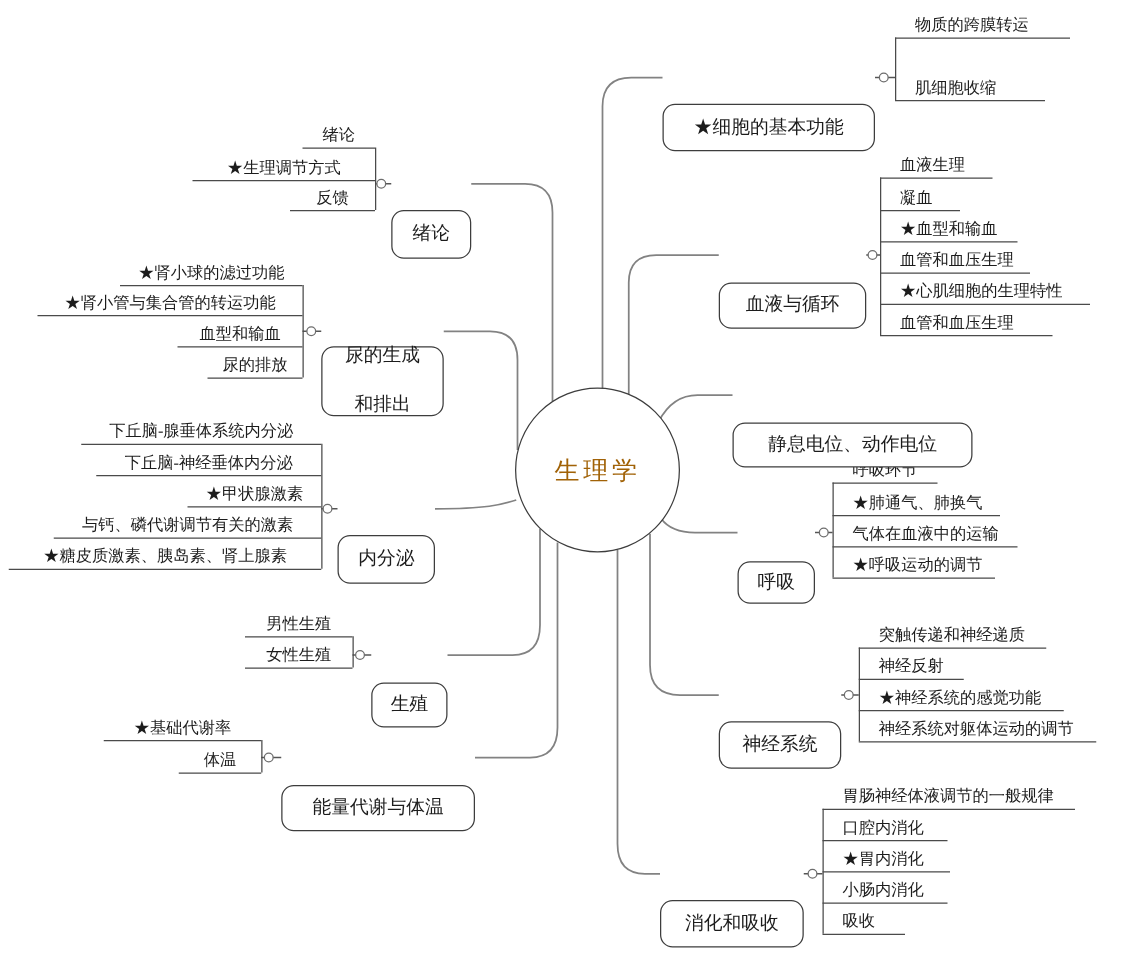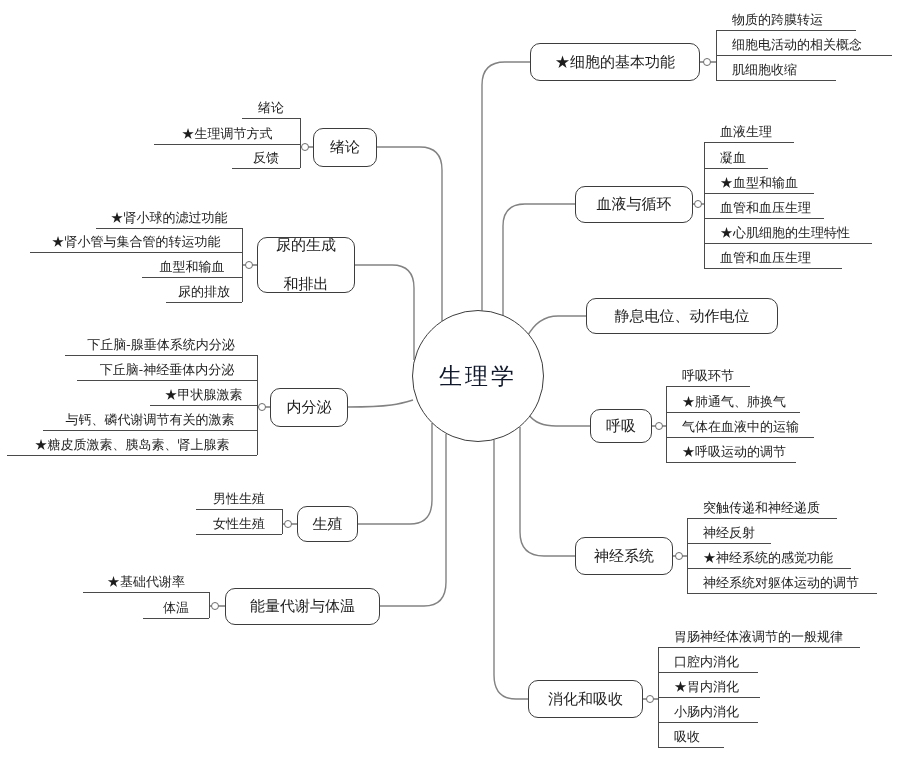--- a/index.html
+++ b/index.html
@@ -6,28 +6,28 @@
   .canvas {
     position:relative; width:900px; height:764px; background:#ffffff;
     font-family:"Liberation Serif","DejaVu Serif",serif; overflow:hidden;
   }
   svg.edges { position:absolute; left:0; top:0; }
   .node {
     position:absolute; box-sizing:border-box;
     border:1.4px solid #3d3d3d; border-radius:10px; background:#fff;
     display:flex; align-items:center; justify-content:center;
     font-size:15px; color:#1c1c1c; text-align:center; line-height:1.25;
-    white-space:nowrap; z-index:3;
+    white-space:nowrap; z-index:3;margin-top:40px;
   }
   .node.two-line { flex-direction:column; white-space:normal;gap:20px; }
   .center-node {
     position:absolute; box-sizing:border-box;
     border:1.4px solid #3d3d3d; border-radius:50%; background:#fff;
     display:flex; align-items:center; justify-content:center;
-    font-size:23px; letter-spacing:3px; color:#0f172a; z-index:3;
+    font-size:20px; letter-spacing:3px; color:#a16207; z-index:3;
   }
   .child {
     position:absolute; box-sizing:border-box; height:19px; line-height:16px;
     font-size:13px; color:#1c1c1c; border-bottom:1.2px solid #4a4a4a;
     white-space:nowrap; overflow:visible; z-index:2;
   }
   .child.r { text-align:left; padding-left:16px; }
   .child.l { text-align:center; padding:0 4px; }
   .vline { position:absolute; width:0; border-left:1.2px solid #4a4a4a; z-index:1; }
   .cc {
@@ -72,21 +72,20 @@
 
   <div class="node" style="left:530px; top:43px;  width:170px; height:38px;">★细胞的基本功能</div>
   <div class="node" style="left:586px; top:298px; width:192px; height:36px;">静息电位、动作电位</div>
   <div class="node" style="left:575px; top:186px; width:118px; height:37px;">血液与循环</div>
   <div class="node" style="left:590px; top:409px; width:62px;  height:34px;">呼吸</div>
   <div class="node" style="left:575px; top:537px; width:98px;  height:38px;">神经系统</div>
   <div class="node" style="left:528px; top:680px; width:115px; height:38px;">消化和吸收</div>
 
   <div class="vline" style="left:716px; top:30px; height:50px;"></div>
   <div class="child r" style="left:716px; top:12px; width:140px;">物质的跨膜转运</div>
-  <div class="child r" style="left:716px; top:37px; width:176px;">细胞电活动的相关概念</div>
   <div class="child r" style="left:716px; top:62px; width:120px;">肌细胞收缩</div>
 
   <div class="vline" style="left:704px; top:142px; height:126px;"></div>
   <div class="child r" style="left:704px; top:124px; width:90px;">血液生理</div>
   <div class="child r" style="left:704px; top:150px; width:64px;">凝血</div>
   <div class="child r" style="left:704px; top:175px; width:110px;">★血型和输血</div>
   <div class="child r" style="left:704px; top:200px; width:120px;">血管和血压生理</div>
   <div class="child r" style="left:704px; top:225px; width:168px;">★心肌细胞的生理特性</div>
   <div class="child r" style="left:704px; top:250px; width:138px;">血管和血压生理</div>
 

